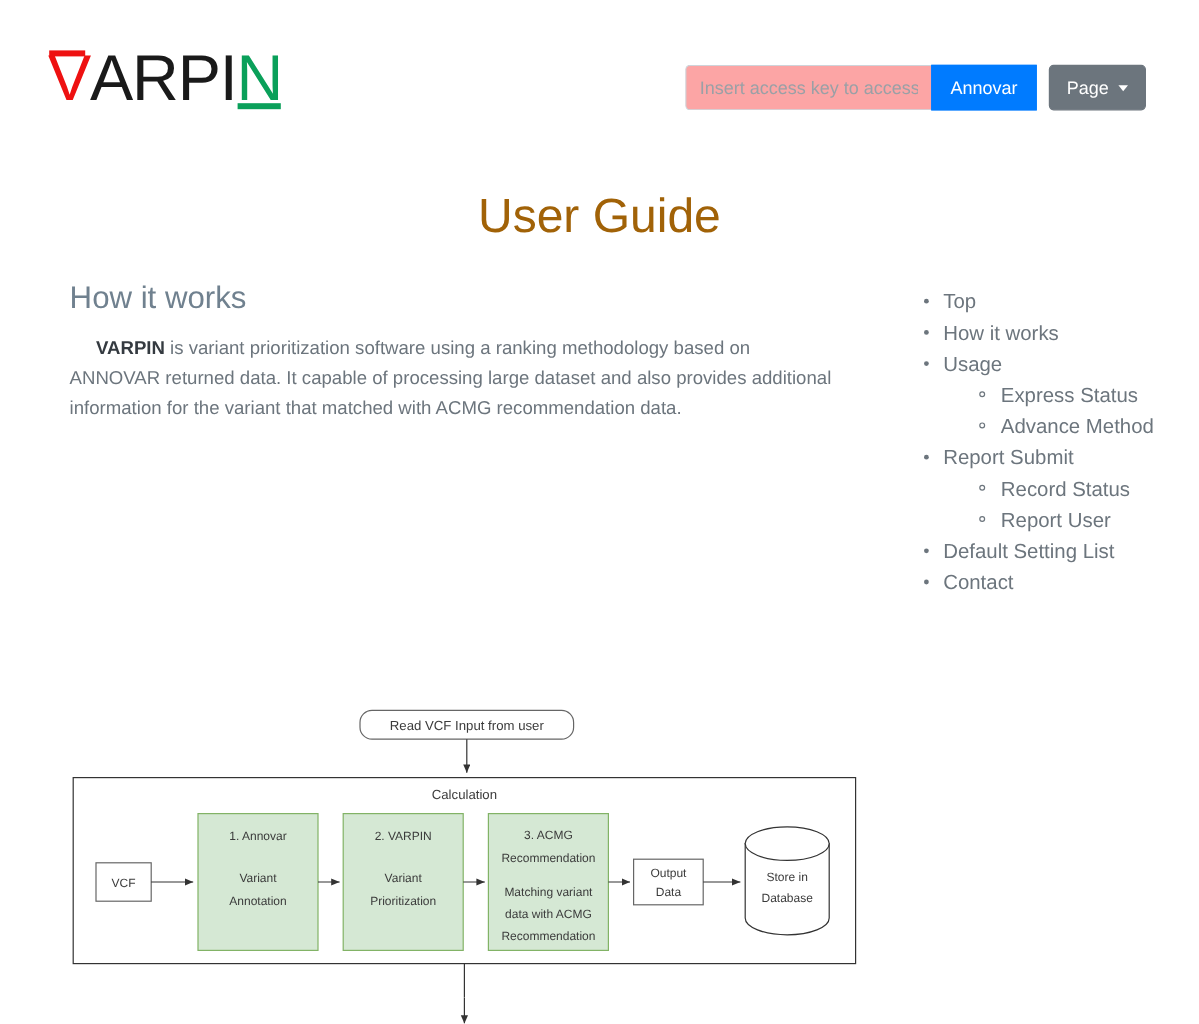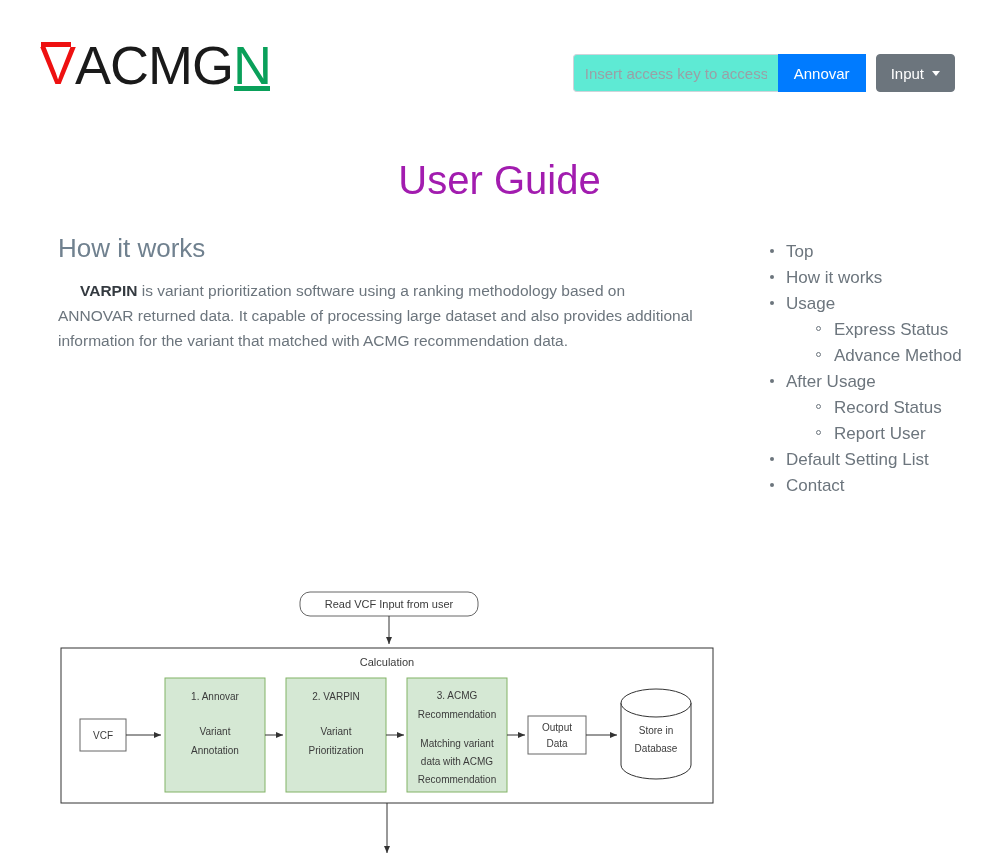--- a/index.html
+++ b/index.html
@@ -69,21 +69,21 @@
     width: 205px;
     height: 38px;
     border: 1px solid #ced4da;
     border-right: none;
     border-radius: 4px 0 0 4px;
     padding: 0 11px;
     font-size: 15px;
     color: #495057;
     font-family: "Liberation Sans", sans-serif;
     outline: none;
-    background: #5eead4;
+    background: #fca5a5;
   }
   .access-input::placeholder { color: #9aa0a6; }
   .access-btn {
     height: 38px;
     background: #007bff;
     color: #ffffff;
     border: 1px solid #007bff;
     border-radius: 0;
     font-size: 15px;
     padding: 0 15px;
@@ -111,21 +111,21 @@
     border-right: 4.5px solid transparent;
     border-top: 5px solid #ffffff;
     display: inline-block;
   }
 
   
   .page-title {
     text-align: center;
     font-size: 40px;
     font-weight: 400;
-    color: #a21caf;
+    color: #a16207;
     margin: 38px 0 0 0;
     letter-spacing: 0px;
   }
 
   
   .content {
     position: relative;
     margin-top: 30px;
     padding: 0 0 0 0;
   }
@@ -209,28 +209,28 @@
     fill: #3b3b3b;
   }
 </style>
 </head>
 <body>
 
 <div class="header">
   <div class="logo">
     <span class="v-wrap">
       <span class="v-bar"></span><span>V</span>
-    </span><span class="mid">ACMG</span><span class="n-wrap"><span>N</span><span class="n-bar"></span></span>
+    </span><span class="mid">ARPI</span><span class="n-wrap"><span>N</span><span class="n-bar"></span></span>
   </div>
 
   <div class="header-controls">
     <input class="access-input" type="text" placeholder="Insert access key to access" style="">
     <button class="access-btn">Annovar</button>
     <button class="menu-btn">
-      <span>Input</span>
+      <span>Page</span>
       <span class="caret"></span>
     </button>
   </div>
 </div>
 
 <h1 class="page-title">User Guide</h1>
 
 <div class="content">
 
   <div class="main-col">
@@ -251,21 +251,21 @@
         <ul>
           <li>
             <span>Express Status</span>
           </li>
           <li>
             <span>Advance Method</span>
           </li>
         </ul>
       </li>
       <li>
-        <span>After Usage</span>
+        <span>Report Submit</span>
         <ul>
           <li>
             <span>Record Status</span>
           </li>
           <li>
             <span>Report User</span>
           </li>
         </ul>
       </li>
       <li>

